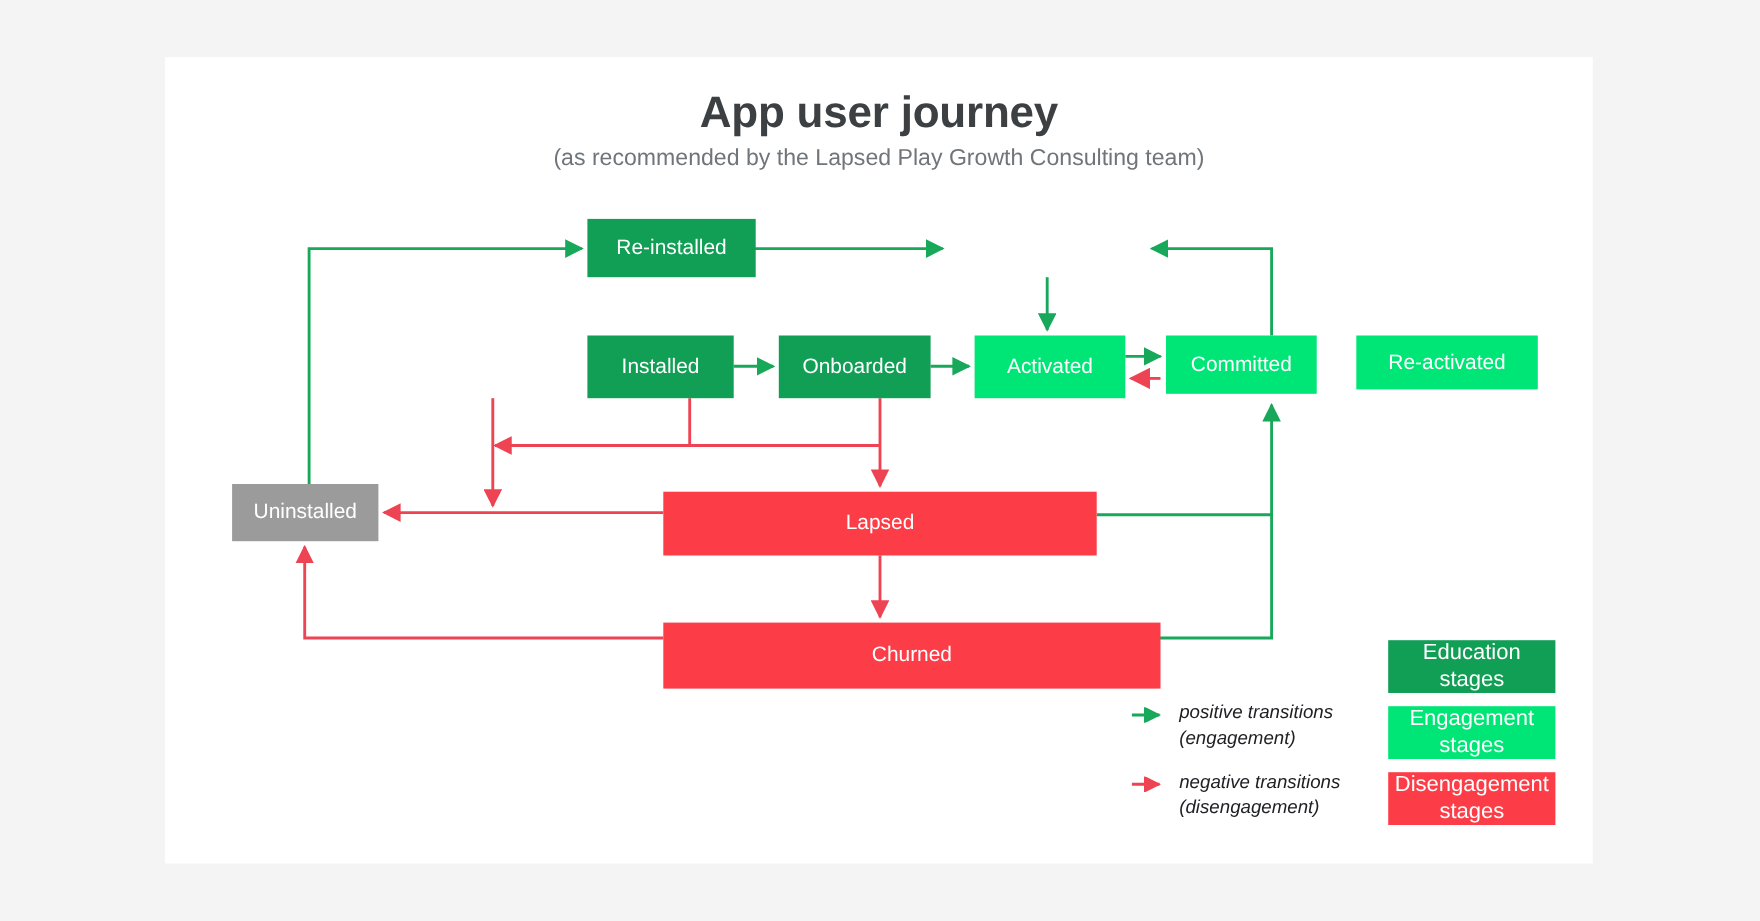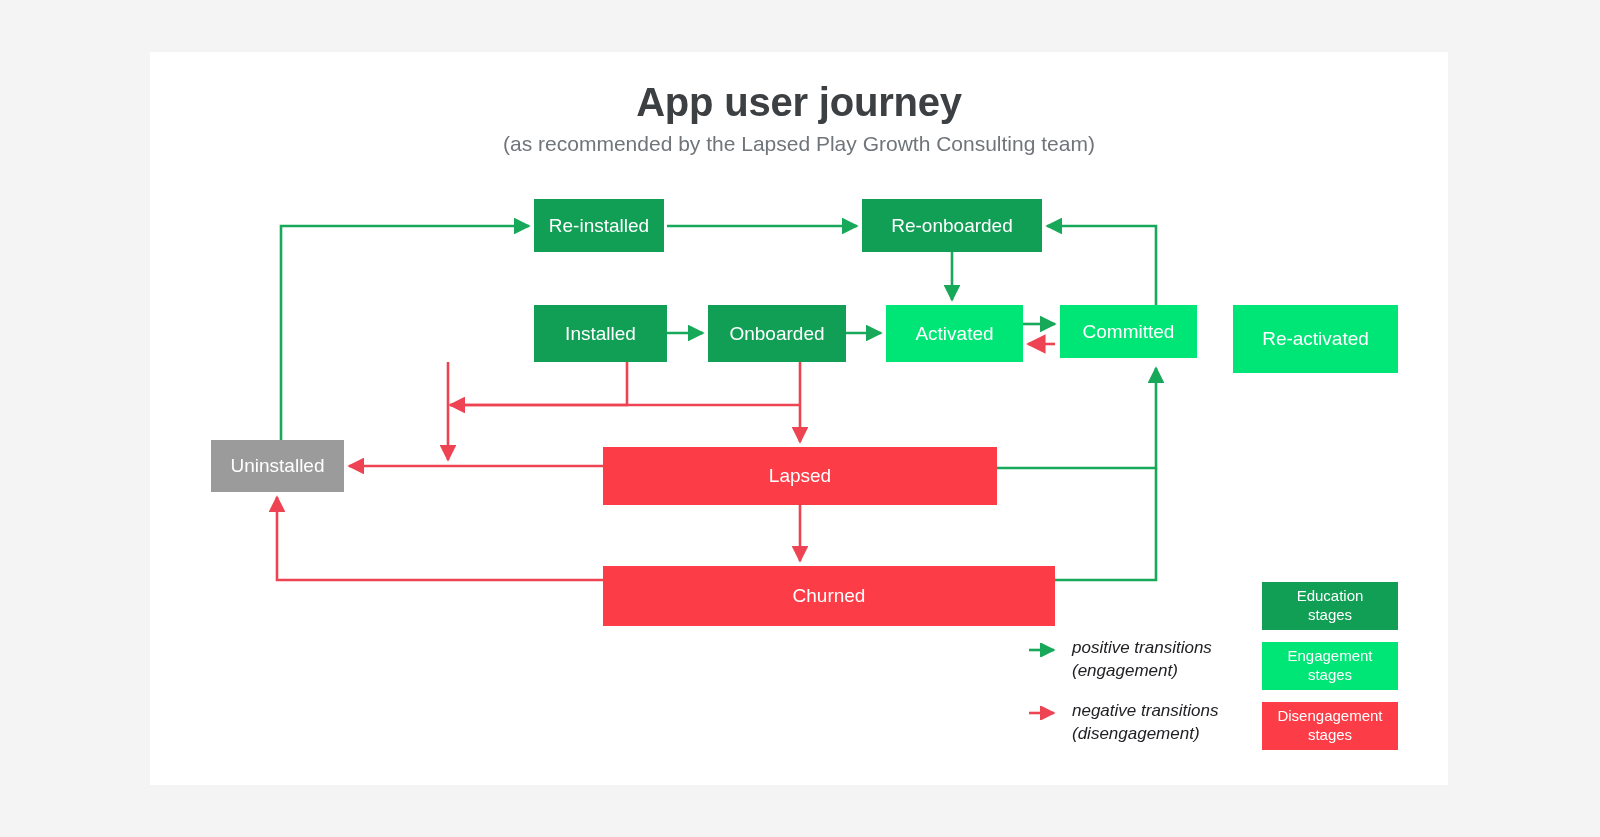--- a/index.html
+++ b/index.html
@@ -72,28 +72,28 @@
   .node.edu   { background: #119E55; }
   .node.eng   { background: #00E676; }
   .node.dis   { background: #FC3D47; }
   .node.gray  { background: #9B9B9B; }
 
   
   #legend-swatches { position: absolute; }
   .swatch {
     position: absolute;
     left: 0;
-    width: 136px;
+    width: 152px;
     height: 48px;
     display: flex;
     align-items: center;
     justify-content: center;
     text-align: center;
     color: #ffffff;
-    font-size: 15px;
+    font-size: 20px;
     line-height: 1.25;
     user-select: none;
   }
   .swatch.edu { background: #119E55; }
   .swatch.eng { background: #00E676; }
   .swatch.dis { background: #FC3D47; }
 
   #legend-arrows { position: absolute; }
   .legend-row {
     position: absolute;
@@ -169,45 +169,42 @@
 
           <path stroke="#EE4352" marker-end="url(#ah-neg)" d="M 453 414 L 199 414"></path>
 
           <path stroke="#EE4352" marker-end="url(#ah-neg)" d="M 650 453 L 650 509"></path>
 
           <path stroke="#EE4352" marker-end="url(#ah-neg)" d="M 453 528 L 127 528 L 127 445"></path>
 
         </g>
       </svg>
 
-      <div class="node edu" style="left:384px; top:147px; width:130px; height:53px;">
+      <div class="node edu" style="left:384px; top:147px; width:153px; height:53px;">
         <span>Re-installed</span>
       </div>
 
-      <div class="node edu" style="left:712px; top:147px; width:180px; height:53px;">
-        <span>Re-onboarded</span>
-      </div>
 
       <div class="node edu" style="left:384px; top:253px; width:133px; height:57px;">
         <span>Installed</span>
       </div>
 
       <div class="node edu" style="left:558px; top:253px; width:138px; height:57px;">
         <span>Onboarded</span>
       </div>
 
       <div class="node eng" style="left:736px; top:253px; width:137px; height:57px;">
         <span>Activated</span>
       </div>
 
       <div class="node eng" style="left:910px; top:253px; width:137px; height:53px;">
         <span>Committed</span>
       </div>
 
-      <div class="node eng" style="left:1083px; top:253px; width:165px; height:68px;">
+      <div class="node eng" style="left:1083px; top:253px; width:165px; height:49px;">
         <span>Re-activated</span>
       </div>
 
       <div class="node gray" style="left:61px; top:388px; width:133px; height:52px;">
         <span>Uninstalled</span>
       </div>
 
       <div class="node dis" style="left:453px; top:395px; width:394px; height:58px;">
         <span>Lapsed</span>
       </div>

